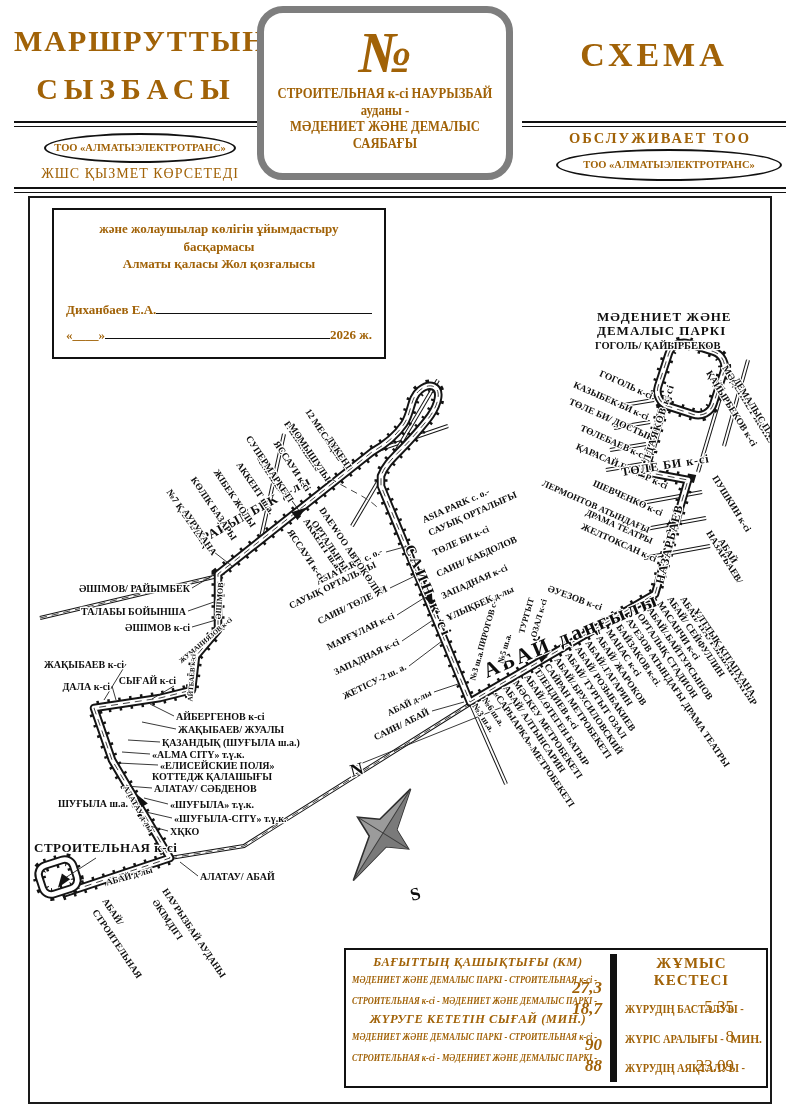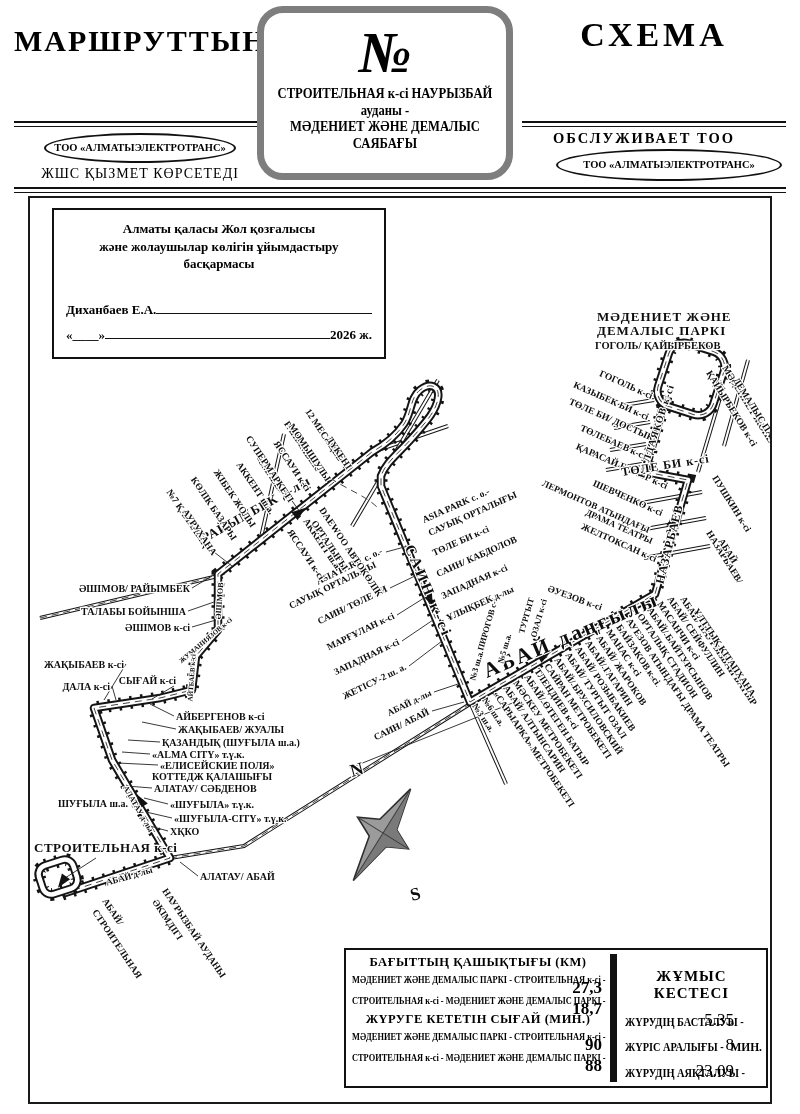--- a/index.html
+++ b/index.html
@@ -1,51 +1,51 @@
 <!DOCTYPE html>
 <html><head>
 <meta charset="utf-8">
 <style>
   html,body{margin:0;padding:0;background:#e8e8e8;}
   .page{position:relative;width:800px;height:1114px;background:#ffffff;overflow:hidden;
-        font-family:"Liberation Serif","DejaVu Serif",serif;color:#000000;}
+        font-family:"Liberation Serif","DejaVu Serif",serif;color:#a16207;}
   .abs{position:absolute;}
   
   .left-title{left:14px;top:24px;width:244px;text-align:center;font-weight:700;}
   .left-title .l1{font-size:30px;letter-spacing:2px;}
   .left-title .l2{font-size:30px;letter-spacing:6px;margin-top:14px;}
   .right-title{left:528px;top:16px;width:252px;text-align:center;font-weight:700;}
-  .right-title .l1{font-size:34px;letter-spacing:4px;}
+  .right-title .l1{font-size:34px;letter-spacing:4px;margin-top:20px;}
   .right-title .l2{font-size:28px;letter-spacing:2px;margin-top:6px;}
   .num-box{left:257px;top:6px;width:256px;height:174px;border:7px solid #7e7e7e;border-radius:26px;
            box-sizing:border-box;background:#fff;text-align:center;z-index:5;}
   .num-row{display:flex;justify-content:center;align-items:baseline;margin-top:6px;}
   .num-sign{font-size:58px;font-style:italic;font-weight:700;}
   .num-val{font-size:72px;font-weight:700;letter-spacing:3px;margin-left:14px;}
   .num-sub{margin-top:0;font-weight:700;font-size:14px;line-height:1.18;transform:scaleX(.9);transform-origin:50% 0;}
   .dbl-rule{border-top:2.5px solid #111;border-bottom:1.2px solid #111;height:3px;}
   .oval{border:2.2px solid #111;border-radius:50%;text-align:center;font-weight:700;box-sizing:border-box;}
   .oval-l{left:44px;top:133px;width:192px;height:30px;font-size:10.5px;line-height:25px;}
   .oval-r{left:556px;top:149px;width:226px;height:32px;font-size:10.5px;line-height:27px;}
   .serves-l{left:22px;top:166px;width:236px;text-align:center;font-weight:400;font-size:14px;letter-spacing:1px;}
-  .serves-r{left:524px;top:130px;width:240px;text-align:center;font-weight:700;font-size:14.5px;letter-spacing:2px;}
+  .serves-r{left:540px;top:130px;width:240px;text-align:center;font-weight:700;font-size:14.5px;letter-spacing:2px;}
   .map-border{left:28px;top:196px;width:744px;height:908px;border:2px solid #1a1a1a;box-sizing:border-box;}
   
   .appr{left:52px;top:208px;width:334px;border:2.5px solid #111;box-sizing:border-box;background:#fff;
         padding:10px 12px 14px 12px;font-weight:700;font-size:13px;}
   .appr .c{text-align:center;line-height:1.35;}
   .appr .row{display:flex;align-items:baseline;margin-top:6px;}
   .appr .ul{flex:1;border-bottom:1.4px solid #111;height:14px;}
   .appr .name{margin-top:26px;}
   
   .footer{left:344px;top:948px;width:424px;height:140px;border:2.5px solid #111;box-sizing:border-box;
           display:flex;background:#fff;}
-  .fb-left{width:262px;padding:5px 4px 4px 6px;box-sizing:border-box;}
+  .fb-left{width:262px;padding:5px 4px 4px 6px;box-sizing:border-box;font-style:italic;}
   .fb-div{width:7px;background:#111;margin:4px 2px;}
-  .fb-right{flex:1;padding:18px 8px 6px 6px;box-sizing:border-box;display:flex;flex-direction:column;}
+  .fb-right{flex:1;padding:5px 8px 6px 6px;box-sizing:border-box;display:flex;flex-direction:column;}
   .fb-title{text-align:center;font-weight:700;font-size:12.5px;letter-spacing:.5px;}
   .fb-row{position:relative;height:21px;}
   .fb-lab{position:absolute;left:0;top:3px;font-weight:700;font-size:11px;white-space:nowrap;
           transform:scaleX(.76);transform-origin:0 0;}
   .fb-val{position:absolute;right:2px;top:8px;font-weight:700;font-size:17px;}
   .fr-title{text-align:center;font-weight:700;font-size:15px;letter-spacing:1px;margin-bottom:2px;}
   .fr-row{position:relative;height:34px;}
   .fr-lab{position:absolute;left:0;top:12px;font-weight:700;font-size:11.5px;white-space:nowrap;
           transform:scaleX(.9);transform-origin:0 0;}
   .fr-val{position:absolute;right:24px;top:6px;font-weight:400;font-size:17px;}
@@ -62,20 +62,21 @@
   text.lbl{font-family:"Liberation Serif","DejaVu Serif",serif;font-weight:700;fill:#0e0e0e;
            paint-order:stroke;stroke:#fff;stroke-width:2.4px;stroke-linejoin:round;}
 </style>
 </head>
 <body>
 
 <div class="page">
 
   <div class="abs left-title">
     <div class="l1">МАРШРУТТЫҢ</div>
+    <div class="l2">СЫЗБАСЫ</div>
   </div>
 
   <div class="abs right-title">
     <div class="l1">СХЕМА</div>
   </div>
 
   <div class="abs dbl-rule" style="left:14px;top:121px;width:244px;"></div>
   <div class="abs dbl-rule" style="left:522px;top:121px;width:264px;"></div>
   <div class="abs dbl-rule" style="left:14px;top:187px;width:772px;"></div>
 
@@ -90,22 +91,22 @@
     </div>
     <div class="num-sub">
       <div>СТРОИТЕЛЬНАЯ к-сі НАУРЫЗБАЙ ауданы -</div>
       <div>МӘДЕНИЕТ ЖӘНЕ ДЕМАЛЫС САЯБАҒЫ</div>
     </div>
   </div>
 
   <div class="abs map-border"></div>
 
   <div class="abs appr">
+    <div class="c">және жолаушылар көлігін ұйымдастыру басқармасы</div>
     <div class="c">Алматы қаласы Жол қозғалысы</div>
-    <div class="c">және жолаушылар көлігін ұйымдастыру басқармасы</div>
     <div class="row name">
       <span>Диханбаев Е.А.</span>
       <span class="ul"></span>
     </div>
     <div class="row">
       <span>«____»</span>
       <span class="ul"></span>
       <span>2026 ж.</span>
     </div>
   </div>

